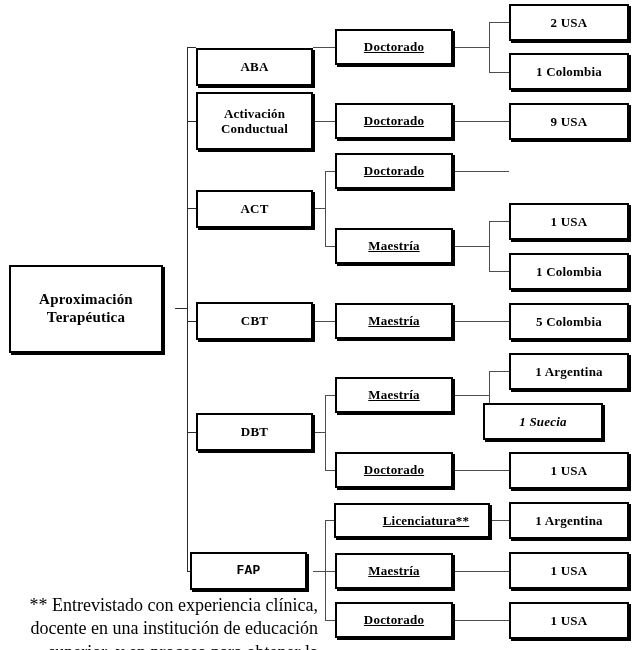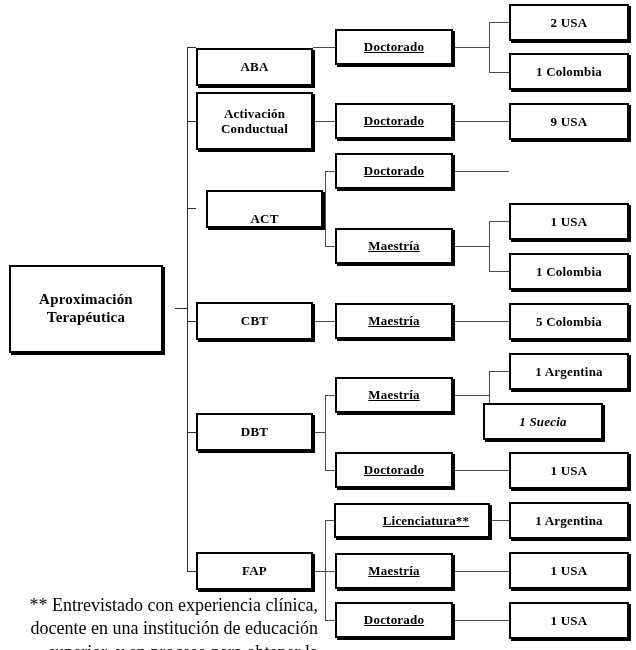--- a/index.html
+++ b/index.html
@@ -134,30 +134,30 @@
 Terapéutica</span>
   </div>
 
   <div class="node level1" style="left:196px; top:28px; width:117px; height:38px;margin-top:20px;">
     <span>ABA</span>
   </div>
   <div class="node level1" style="left:196px; top:92px; width:117px; height:58px;">
     <span style="white-space:pre-line;">Activación
 Conductual</span>
   </div>
-  <div class="node level1" style="left:206px; top:190px; width:117px; height:38px;align-items:flex-end;">
+  <div class="node level1" style="left:196px; top:190px; width:117px; height:38px;">
     <span>ACT</span>
   </div>
   <div class="node level1" style="left:196px; top:302px; width:117px; height:38px;">
     <span>CBT</span>
   </div>
   <div class="node level1" style="left:196px; top:413px; width:117px; height:38px;">
     <span>DBT</span>
   </div>
-  <div class="node level1" style="left:196px; top:552px; width:117px; height:38px;">
+  <div class="node level1" style="left:190px; top:552px; width:117px; height:38px;font-family:Liberation Mono, monospace;">
     <span>FAP</span>
   </div>
 
   <div class="node level2" style="left:335px; top:29px; width:118px; height:36px;">
     <span>Doctorado</span>
   </div>
   <div class="node level2" style="left:335px; top:103px; width:118px; height:36px;">
     <span>Doctorado</span>
   </div>
   <div class="node level2" style="left:335px; top:153px; width:118px; height:36px;">

